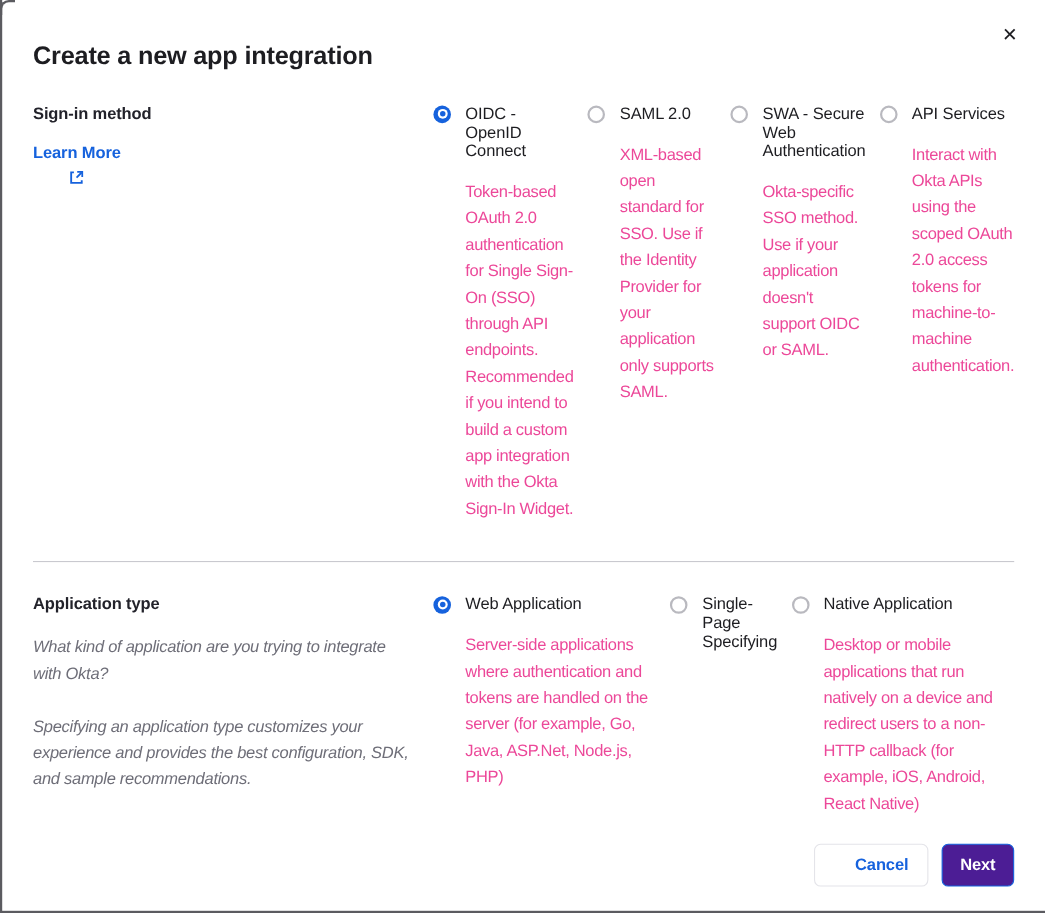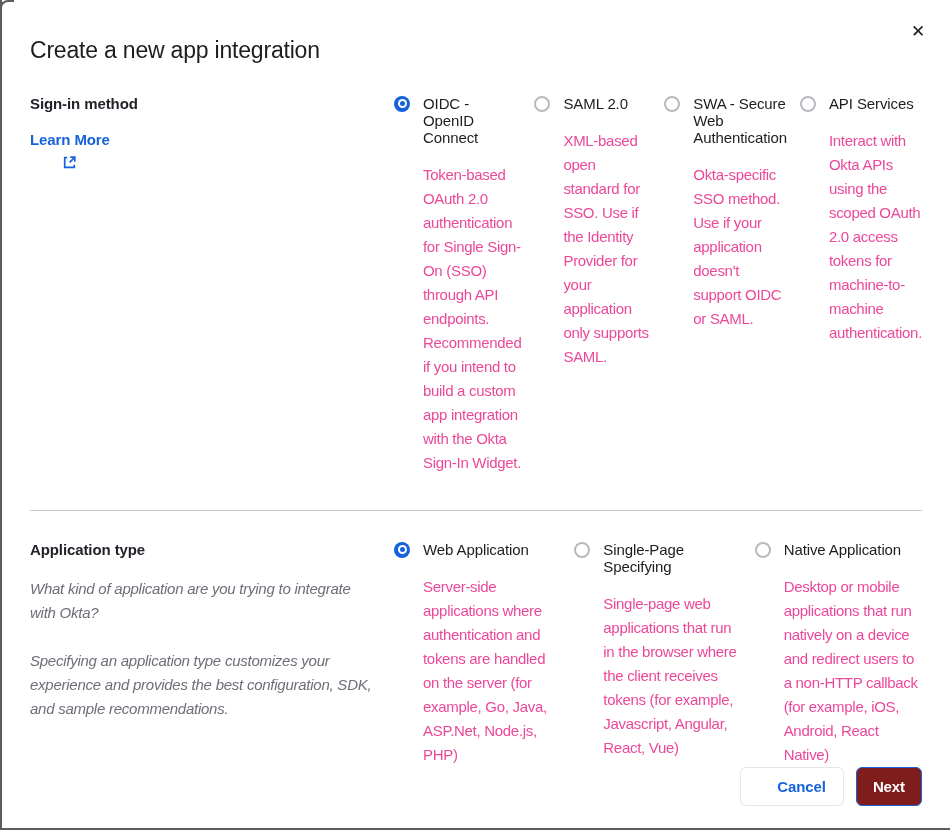--- a/index.html
+++ b/index.html
@@ -19,21 +19,21 @@
   }
 
   .close-btn {
     position:absolute; top:20px; right:20px; width:24px; height:24px;
     background:none; border:none; cursor:pointer;
     font-size:17px; line-height:24px; text-align:center; color:#1d1d21;
     font-family:"Liberation Sans", sans-serif;
   }
 
   .modal-title {
-    font-size:23px; font-weight:400; color:#1d1d21; letter-spacing:-0.2px;
+    font-size:23px; font-weight:700; color:#1d1d21; letter-spacing:-0.2px;
     margin-top:9px; margin-bottom:31px;
   }
 
   .section { display:grid; grid-template-columns:350px 1fr; column-gap:14px; }
 
   .col-heading { font-size:15px; font-weight:700; color:#22222a; letter-spacing:-0.1px; }
 
   .learn-more {
     display:inline-flex; align-items:center; gap:7px; margin-top:19px;
     color:#1662dd; font-size:15px; font-weight:700; text-decoration:none;
@@ -73,21 +73,21 @@
   .divider { border:none; border-top:1px solid #c9c9cf; margin:35px 0 30px 0; }
 
   .footer {
     margin-top:auto; display:flex; justify-content:flex-end; align-items:center; gap:12px;
   }
   .btn {
     font-family:"Liberation Sans", sans-serif; font-size:15px; font-weight:700;
     border-radius:6px; padding:10px 17px; cursor:pointer; letter-spacing:-0.1px;
   }
   .btn-cancel { background:#fff; color:#1662dd; border:1px solid #e4e4e9;padding-left:36px; }
-  .btn-next { background:#7f1d1d; color:#fff; border:1px solid #1662dd; padding:10px 16px;text-align:center; }
+  .btn-next { background:#4c1d95; color:#fff; border:1px solid #1662dd; padding:10px 16px;text-align:center; }
 </style>
 </head>
 <body>
 
 <div class="modal">
 
   <button class="close-btn">✕</button>
 
   <h1 class="modal-title">Create a new app integration</h1>
 
@@ -160,21 +160,20 @@
           </span>
         <div>
           <div class="option-label">Web Application</div>
           <div class="option-desc">Server-side applications where authentication and tokens are handled on the server (for example, Go, Java, ASP.Net, Node.js, PHP)</div>
         </div>
       </div>
       <div class="option">
         <span class="radio"></span>
         <div>
           <div class="option-label">Single-Page Specifying</div>
-          <div class="option-desc">Single-page web applications that run in the browser where the client receives tokens (for example, Javascript, Angular, React, Vue)</div>
         </div>
       </div>
       <div class="option">
         <span class="radio"></span>
         <div>
           <div class="option-label">Native Application</div>
           <div class="option-desc">Desktop or mobile applications that run natively on a device and redirect users to a non-HTTP callback (for example, iOS, Android, React Native)</div>
         </div>
       </div>
     </div>

